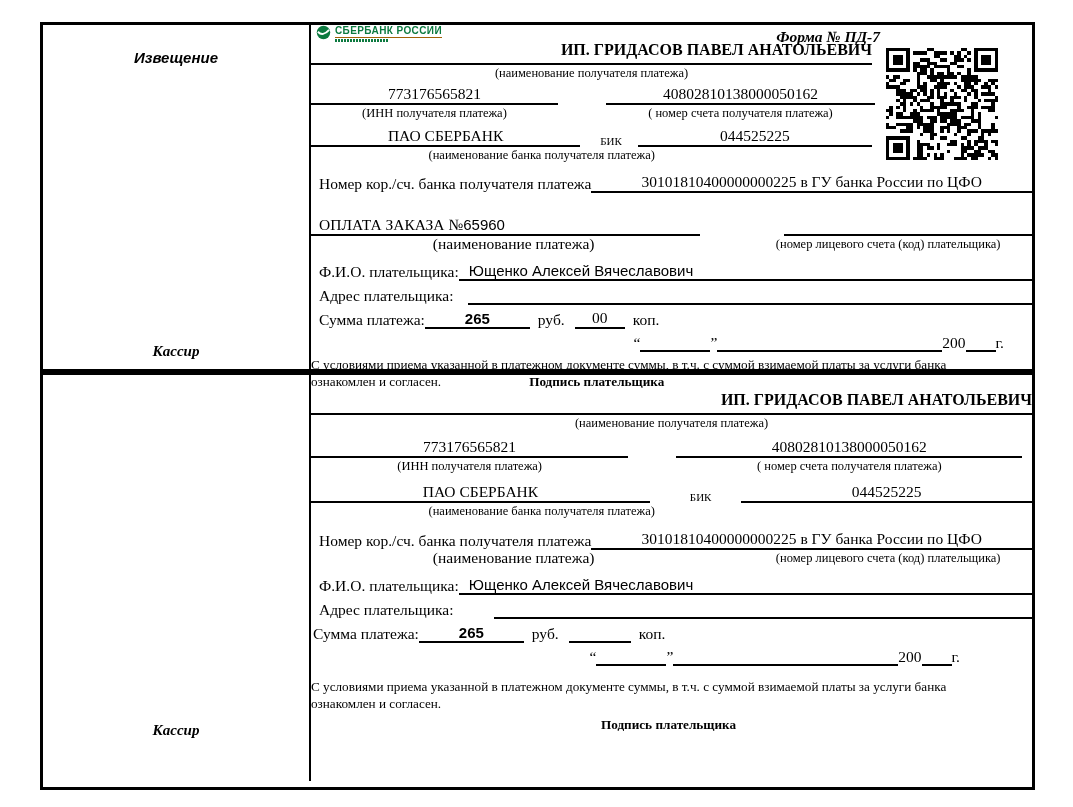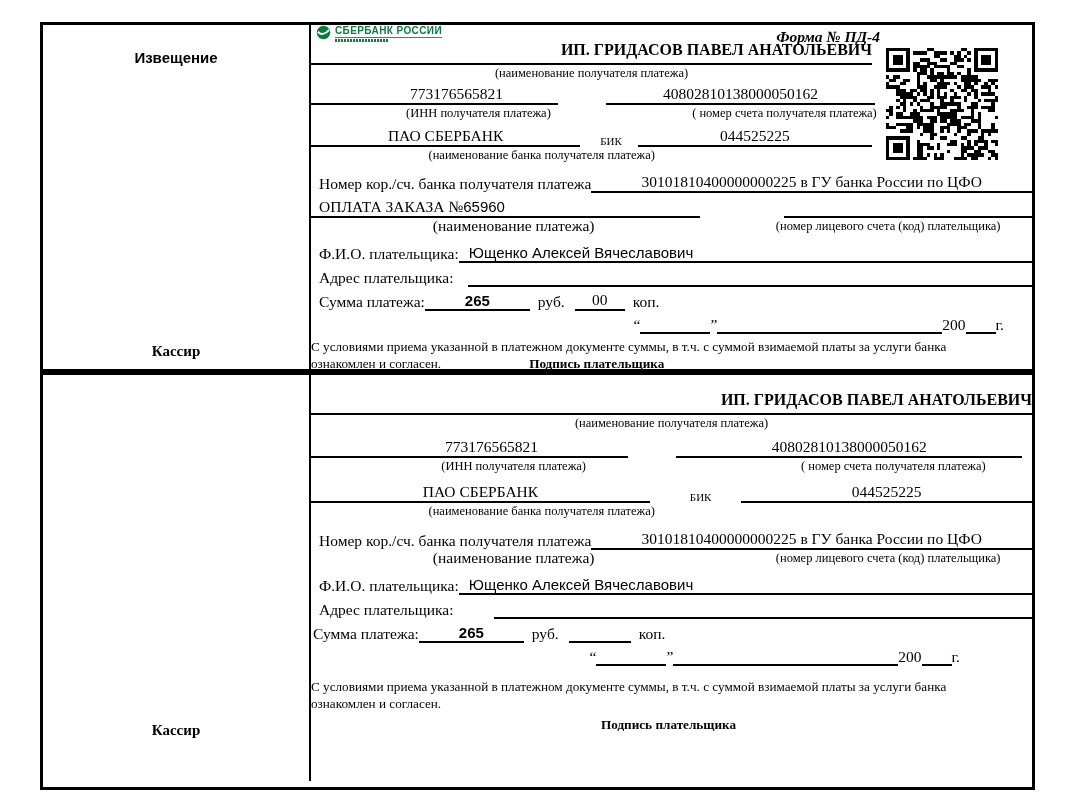--- a/index.html
+++ b/index.html
@@ -2,29 +2,29 @@
 <html><head>
 <meta charset="utf-8">
 <style>
   html,body{margin:0;padding:0;background:#fff;}
   body{width:1073px;height:807px;position:relative;font-family:"Liberation Serif",serif;color:#000;}
   .sheet{box-sizing:border-box;position:absolute;left:40px;top:22px;width:995px;height:768px;border:3px solid #000;background:#fff;}
   .section{box-sizing:border-box;display:flex;width:100%;}
   .sec-notice{height:350px;border-bottom:6px solid #000;}
   .sec-receipt{height:406px;}
   .stub{box-sizing:border-box;width:268px;flex:none;border-right:2px solid #000;position:relative;}
-  .stub .lab{position:absolute;left:0;width:100%;text-align:center;font-weight:bold;font-size:15px;}
+  .stub .lab{position:absolute;left:0;width:100%;text-align:center;font-weight:bold;font-size:15px;font-style:italic;}
   .stub .lab-sans{font-family:"Liberation Sans",sans-serif;}
   .main{flex:1;position:relative;min-width:0;}
   .nw{margin-right:160px;}
   .row{display:flex;align-items:flex-end;}
   .fld{border-bottom:2px solid #000;box-sizing:border-box;}
   .c{text-align:center;}
   .grow{flex:1;}
-  .f44{flex:0 0 44%;padding-left:44px;}
+  .f44{flex:0 0 44%;}
   .f52{flex:0 0 48%;}
   .gap50{flex:0 0 48px;}
   .cap{font-size:12.5px;line-height:16px;text-align:center;}
   .caps{align-items:flex-start;}
   .lbl{font-size:15.5px;white-space:nowrap;padding-left:8px;}
   .val{font-size:15.5px;}
   .sans{font-family:"Liberation Sans",sans-serif;font-size:15px;}
   .name-row{font-weight:bold;font-size:16px;text-align:right;height:24px;margin-top:16px;}
   .logo{position:absolute;left:5px;top:0px;display:flex;align-items:flex-start;}
   .logo-txt{font-family:"Liberation Sans",sans-serif;font-weight:bold;font-size:10px;letter-spacing:.4px;border-bottom:1px solid #a16207;padding-bottom:1px;}
@@ -37,21 +37,21 @@
   .seggap{flex:0 0 5%;}
   .w105{width:105px;display:inline-block;font-weight:bold;}
   .w50{width:50px;display:inline-block;margin-left:10px;}
   .w60{width:62px;display:inline-block;margin-left:10px;}
   .daterow{display:flex;align-items:flex-end;justify-content:flex-end;font-size:15.5px;height:23px;}
   .blank{border-bottom:2px solid #000;display:inline-block;height:18px;}
   .b70{width:70px;} .b230{width:225px;} .b30{width:30px;}
   .agr{font-size:13.2px;line-height:17px;padding-left:0;padding-right:6px;}
   .sig{font-weight:bold;margin-left:88px;}
   .sig-center{font-weight:bold;text-align:center;margin-top:4px;font-size:13.2px;} .mt3{margin-top:3px;} .mt4{margin-top:4px;} .mt5{margin-top:5px;}
-  .mt6{margin-top:6px;} .mt7{margin-top:7px;} .mt2{margin-top:2px;gap:24px;} .mt8{margin-top:8px;} .mt12{margin-top:12px;}
+  .mt6{margin-top:6px;} .mt7{margin-top:7px;} .mt2{margin-top:20px;gap:24px;} .mt8{margin-top:8px;} .mt12{margin-top:12px;}
   .h21{height:21px;} .h23{height:23px;} .h24{height:24px;}
   .sumrow{font-size:15.5px;align-items:flex-end;}
 </style>
 </head>
 <body>
 
 <div class="sheet">
 
   <div class="section sec-notice">
     <div class="stub">
@@ -63,21 +63,21 @@
       <div class="logo">
         <svg width="15" height="15" viewBox="0 0 20 20" style="margin-right:4px">
           <circle cx="10" cy="10" r="9" fill="#0d7a40"></circle>
           <path d="M2.5 9 Q9 16 17.5 6.5" stroke="#fff" stroke-width="2.6" fill="none"></path>
         </svg>
         <div>
           <div class="logo-txt" style="color:#0d7a40">СБЕРБАНК РОССИИ</div>
           <div class="logo-sub"></div>
         </div>
       </div>
-      <div class="form-no">Форма № ПД-4</div>
+      <div class="form-no">Форма № ПД-7</div>
       <svg class="qr" id="qr1" viewBox="0 0 33 33" shape-rendering="crispEdges">
           <rect x="12" y="0" width="1" height="1" fill="#000"></rect>
           <rect x="13" y="0" width="1" height="1" fill="#000"></rect>
           <rect x="22" y="0" width="1" height="1" fill="#000"></rect>
           <rect x="23" y="0" width="1" height="1" fill="#000"></rect>
           <rect x="8" y="1" width="1" height="1" fill="#000"></rect>
           <rect x="9" y="1" width="1" height="1" fill="#000"></rect>
           <rect x="10" y="1" width="1" height="1" fill="#000"></rect>
           <rect x="11" y="1" width="1" height="1" fill="#000"></rect>
           <rect x="14" y="1" width="1" height="1" fill="#000"></rect>

